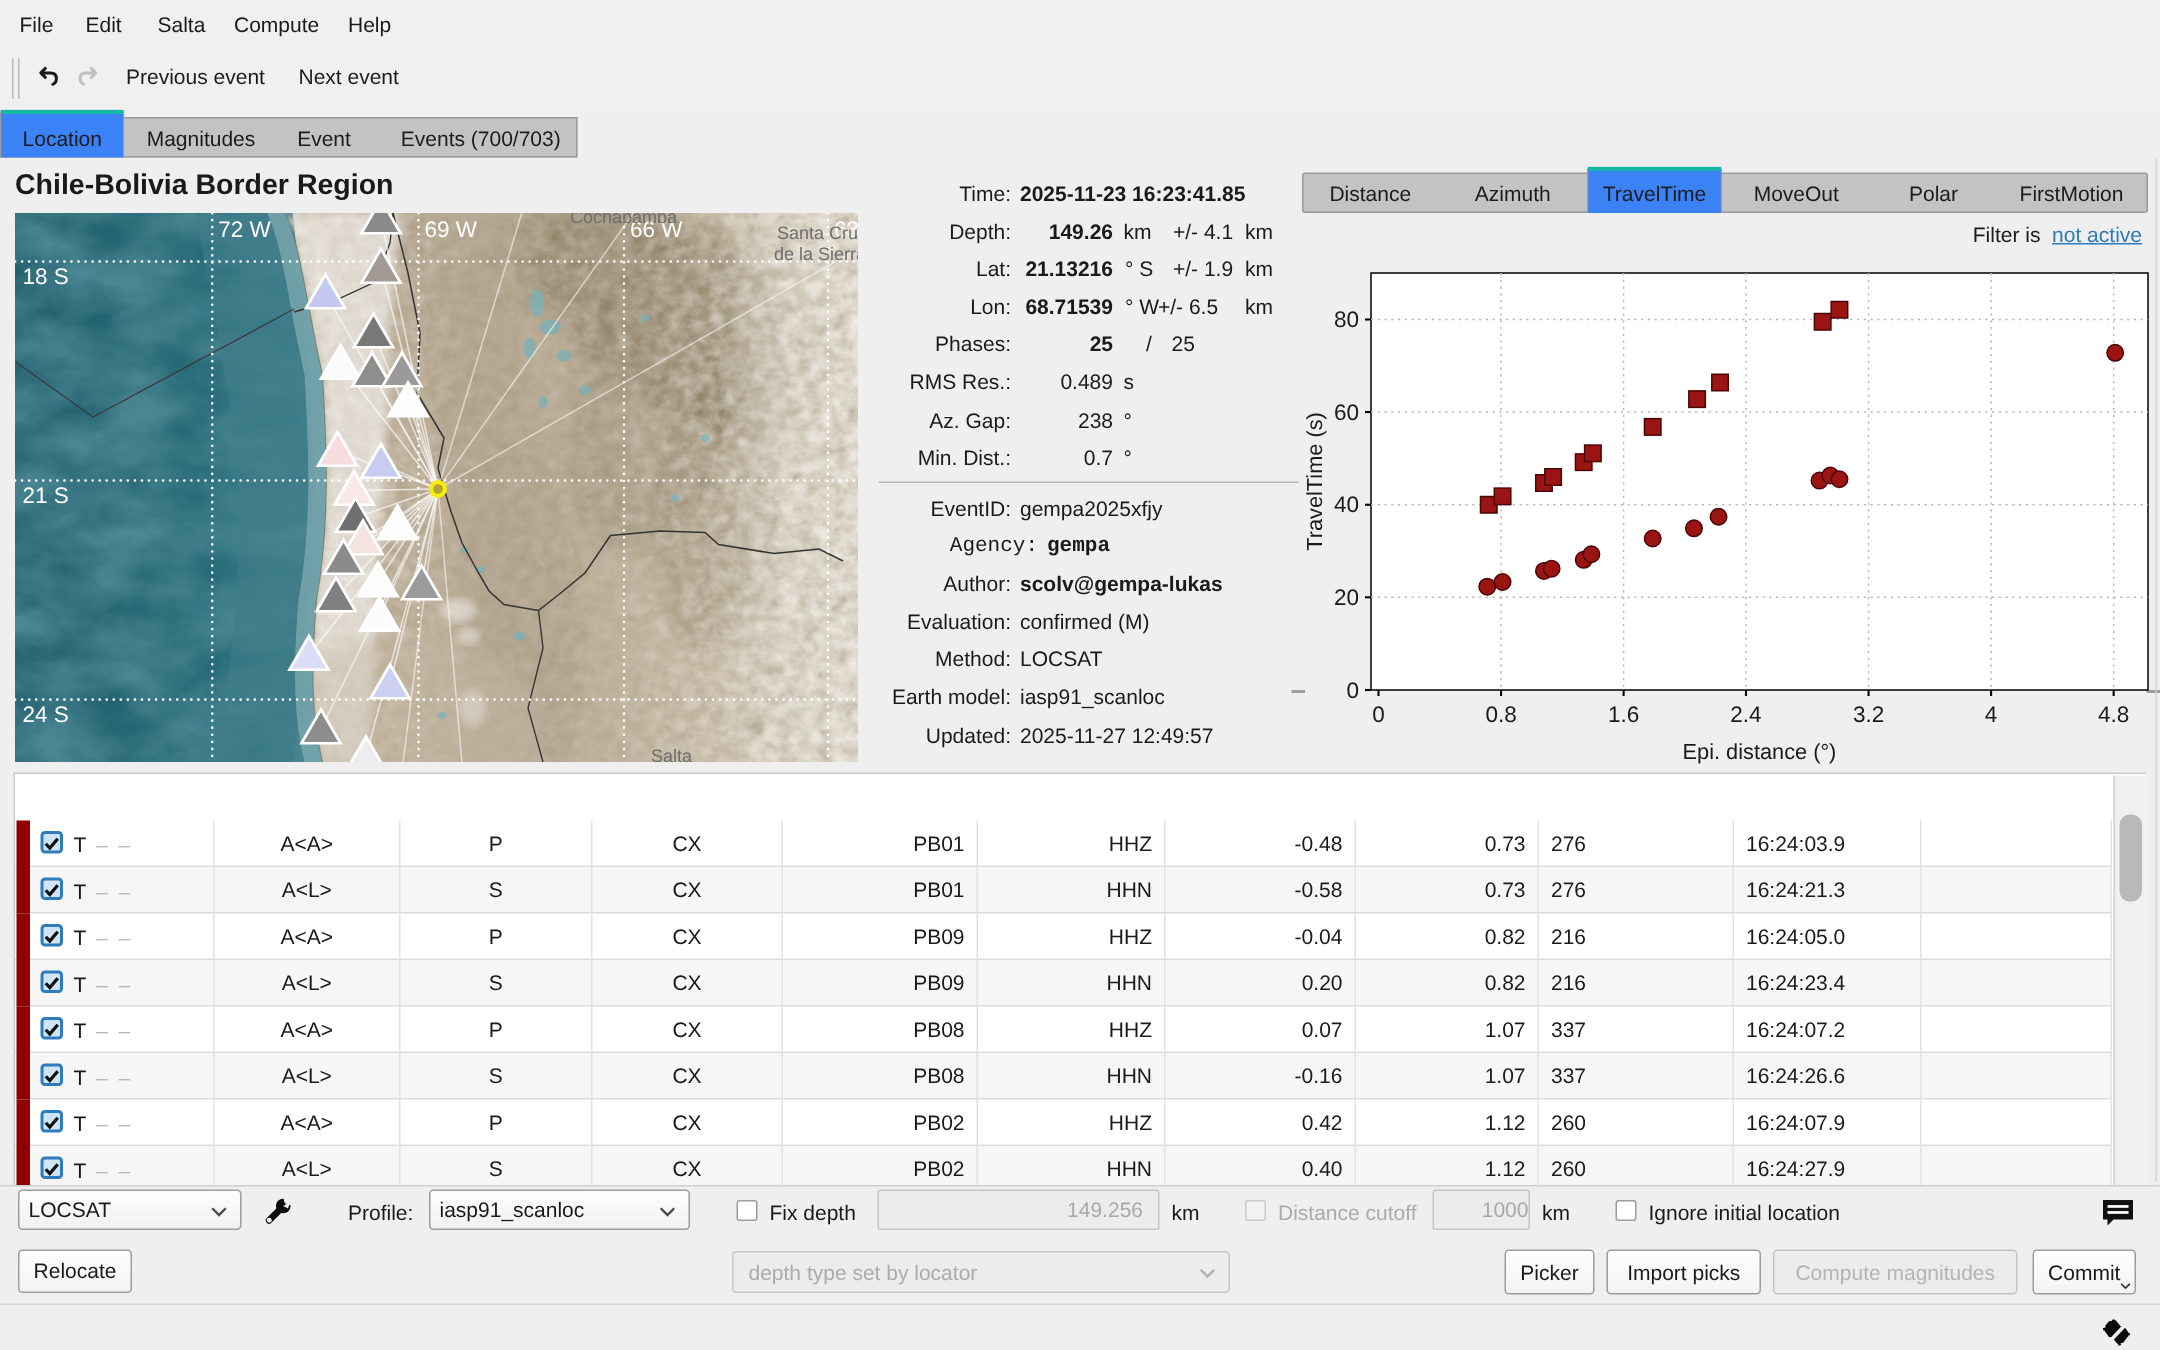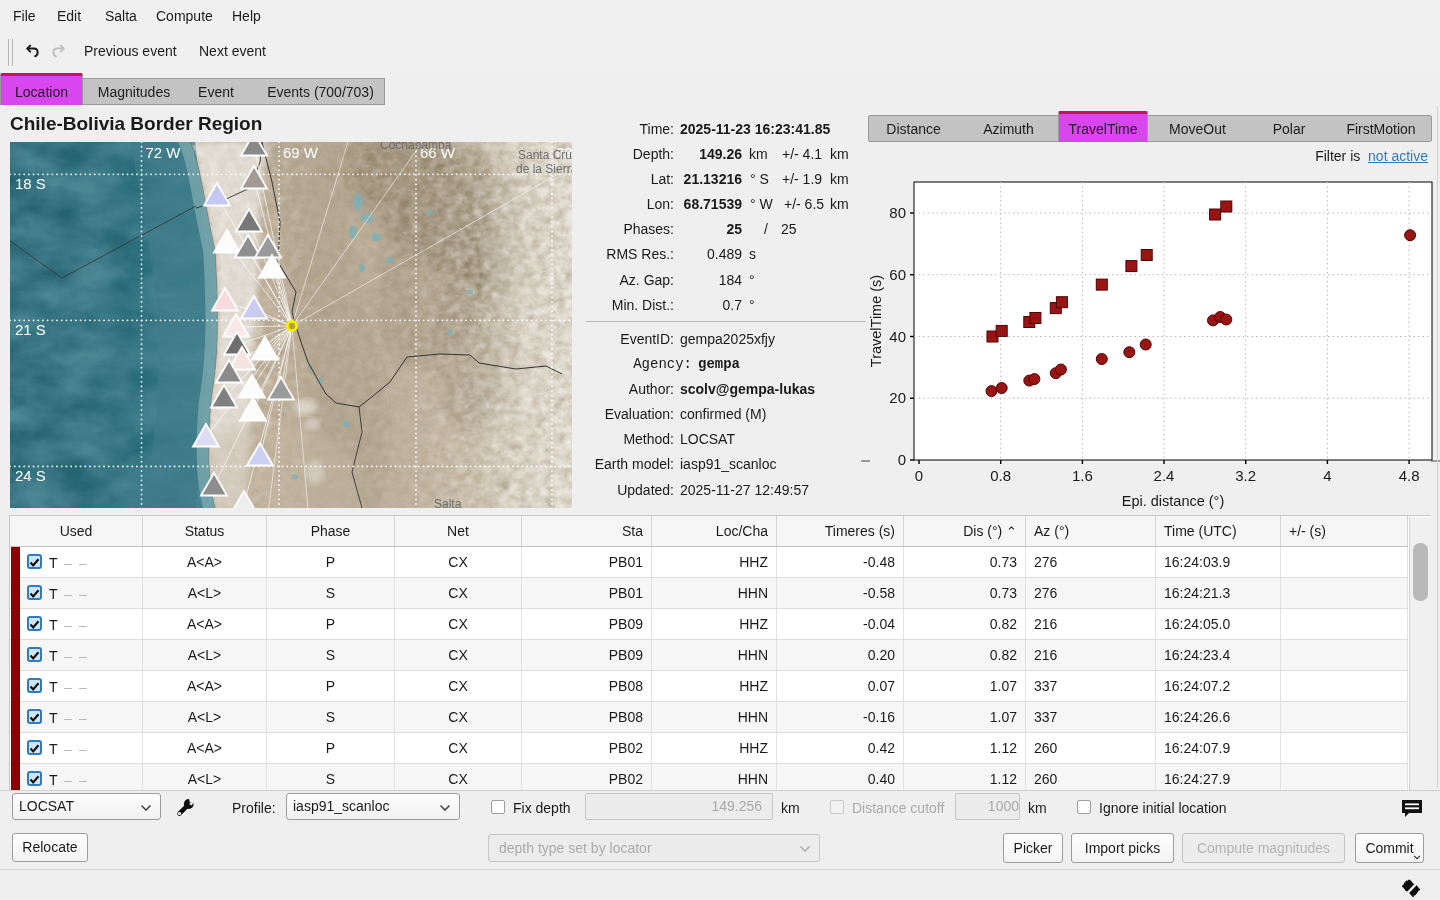--- a/index.html
+++ b/index.html
@@ -8,21 +8,21 @@
 
 .menubar{left:0;top:0;width:1440px;height:32px;background:#f0f0f0;}
 .menubar span{position:absolute;top:8px;}
 
 .toolbar{left:0;top:32px;width:1440px;height:41px;background:#f0f0f0;}
 .tbhandle{position:absolute;left:8px;top:7px;width:5px;height:27px;border-left:1px solid #b8b8b8;border-right:1px solid #b8b8b8;}
 .tbtext{position:absolute;top:11px;color:#1c1c1c;}
 
 .tabstrip{background:#c3c3c3;border:1px solid #9a9a9a;}
 .tab{position:absolute;text-align:center;color:#1c1c1c;}
-.tabactive{background:#d946ef;border:1px solid #9a9a9a;border-bottom:none;border-top:3px solid #be185d;border-radius:2px 2px 0 0;}
+.tabactive{background:#3b82f6;border:1px solid #9a9a9a;border-bottom:none;border-top:3px solid #14b8a6;border-radius:2px 2px 0 0;}
 
 .inforow{position:absolute;width:420px;height:20px;font-size:14px;}
 .ilabel{position:absolute;right:0;text-align:right;}
 .ival{position:absolute;white-space:nowrap;}
 b{font-weight:bold;}
 
 .btn{position:absolute;background:linear-gradient(#fefefe,#f3f3f3);border:1px solid #9d9d9d;border-radius:3px;text-align:center;color:#1a1a1a;}
 .btn.dis{color:#b4b4b4;background:#ececec;border-color:#c3c3c3;}
 .combo{position:absolute;background:linear-gradient(#fefefe,#f1f1f1);border:1px solid #9d9d9d;border-radius:3px;color:#1a1a1a;}
 .combo.dis{background:#ececec;border-color:#c6c6c6;color:#ababab;}
@@ -267,33 +267,33 @@
 <div class="inforow" style="left:430px;top:146px;">
     <span class="ilabel" style="right:176px;">Depth:</span>
     <span class="ival" style="left:250px;"><span style="display:inline-block;width:62px;text-align:right;"><b>149.26</b></span><span style="position:absolute;left:69px;">km</span><span style="position:absolute;left:102px;">+/- 4.1</span><span style="position:absolute;left:150px;">km</span></span>
   </div>
 <div class="inforow" style="left:430px;top:171px;">
     <span class="ilabel" style="right:176px;">Lat:</span>
     <span class="ival" style="left:250px;"><span style="display:inline-block;width:62px;text-align:right;"><b>21.13216</b></span><span style="position:absolute;left:70px;">° S</span><span style="position:absolute;left:102px;">+/- 1.9</span><span style="position:absolute;left:150px;">km</span></span>
   </div>
 <div class="inforow" style="left:430px;top:196px;">
     <span class="ilabel" style="right:176px;">Lon:</span>
-    <span class="ival" style="left:250px;"><span style="display:inline-block;width:62px;text-align:right;"><b>68.71539</b></span><span style="position:absolute;left:70px;">° W</span><span style="position:absolute;left:104px;">+/- 6.5</span><span style="position:absolute;left:150px;">km</span></span>
+    <span class="ival" style="left:250px;"><span style="display:inline-block;width:62px;text-align:right;"><b>68.71539</b></span><span style="position:absolute;left:70px;">° W</span><span style="position:absolute;left:92px;">+/- 6.5</span><span style="position:absolute;left:150px;">km</span></span>
   </div>
 <div class="inforow" style="left:430px;top:221px;">
     <span class="ilabel" style="right:176px;">Phases:</span>
     <span class="ival" style="left:250px;"><span style="display:inline-block;width:62px;text-align:right;"><b>25</b></span><span style="position:absolute;left:84px;">/</span><span style="position:absolute;left:101px;">25</span></span>
   </div>
 <div class="inforow" style="left:430px;top:246px;">
     <span class="ilabel" style="right:176px;">RMS Res.:</span>
     <span class="ival" style="left:250px;"><span style="display:inline-block;width:62px;text-align:right;">0.489</span><span style="position:absolute;left:69px;">s</span></span>
   </div>
 <div class="inforow" style="left:430px;top:272px;">
     <span class="ilabel" style="right:176px;">Az. Gap:</span>
-    <span class="ival" style="left:250px;"><span style="display:inline-block;width:62px;text-align:right;">184</span><span style="position:absolute;left:69px;">°</span></span>
+    <span class="ival" style="left:250px;"><span style="display:inline-block;width:62px;text-align:right;">238</span><span style="position:absolute;left:69px;">°</span></span>
   </div>
 <div class="inforow" style="left:430px;top:297px;">
     <span class="ilabel" style="right:176px;">Min. Dist.:</span>
     <span class="ival" style="left:250px;"><span style="display:inline-block;width:62px;text-align:right;">0.7</span><span style="position:absolute;left:69px;">°</span></span>
   </div>
 <div class="abs" style="left:586px;top:321px;width:280px;height:1px;background:#b9b9b9;"></div>
 <div class="inforow" style="left:430px;top:331px;">
     <span class="ilabel" style="right:176px;">EventID:</span>
     <span class="ival" style="left:250px;">gempa2025xfjy</span>
   </div>
@@ -386,33 +386,20 @@
     <circle cx="192.9" cy="219.5" r="5.5" fill="#9a1414" stroke="#4d0404" stroke-width="1"></circle>
     <circle cx="233.8" cy="209.0" r="5.5" fill="#9a1414" stroke="#4d0404" stroke-width="1"></circle>
     <circle cx="261.3" cy="202.2" r="5.5" fill="#9a1414" stroke="#4d0404" stroke-width="1"></circle>
     <circle cx="277.7" cy="194.5" r="5.5" fill="#9a1414" stroke="#4d0404" stroke-width="1"></circle>
     <circle cx="345.0" cy="170.4" r="5.5" fill="#9a1414" stroke="#4d0404" stroke-width="1"></circle>
     <circle cx="352.2" cy="167.0" r="5.5" fill="#9a1414" stroke="#4d0404" stroke-width="1"></circle>
     <circle cx="358.3" cy="169.5" r="5.5" fill="#9a1414" stroke="#4d0404" stroke-width="1"></circle>
     <circle cx="542.1" cy="85.2" r="5.5" fill="#9a1414" stroke="#4d0404" stroke-width="1"></circle>
   </svg>
 <div class="abs tablewrap">
-    <div class="thead">
-      <div class="th" style="left:0px;width:133px;text-align:center;">Used</div>
-      <div class="th" style="left:133px;width:124px;text-align:center;">Status</div>
-      <div class="th" style="left:257px;width:128px;text-align:center;">Phase</div>
-      <div class="th" style="left:385px;width:127px;text-align:center;">Net</div>
-      <div class="th" style="left:512px;width:130px;text-align:right;padding-right:8px;">Sta</div>
-      <div class="th" style="left:642px;width:125px;text-align:right;padding-right:8px;">Loc/Cha</div>
-      <div class="th" style="left:767px;width:127px;text-align:right;padding-right:8px;">Timeres (s)</div>
-      <div class="th" style="left:894px;width:122px;text-align:right;padding-right:8px;">Dis (°) <span style="font-size:13px;">⌃</span></div>
-      <div class="th" style="left:1016px;width:130px;text-align:left;padding-left:8px;">Az (°)</div>
-      <div class="th" style="left:1146px;width:125px;text-align:left;padding-left:8px;">Time (UTC)</div>
-      <div class="th" style="left:1271px;width:127px;text-align:left;padding-left:8px;">+/- (s)</div>
-    </div>
     <div class="trow rowline" style="top:31px;">
       <div class="redbar"></div>
       <div class="cbx">
         <svg width="11" height="11" viewBox="0 0 11 11">
           <path d="M1.5 5.5 L4.2 8.4 L9.5 2.2" fill="none" stroke="#111" stroke-width="2.2"></path>
         </svg>
       </div>
       <span style="position:absolute;left:39px;top:8px;">T</span>
       <span style="position:absolute;left:54px;top:8px;color:#b9b9b9;">–</span>
       <span style="position:absolute;left:69px;top:8px;color:#b9b9b9;">–</span>

